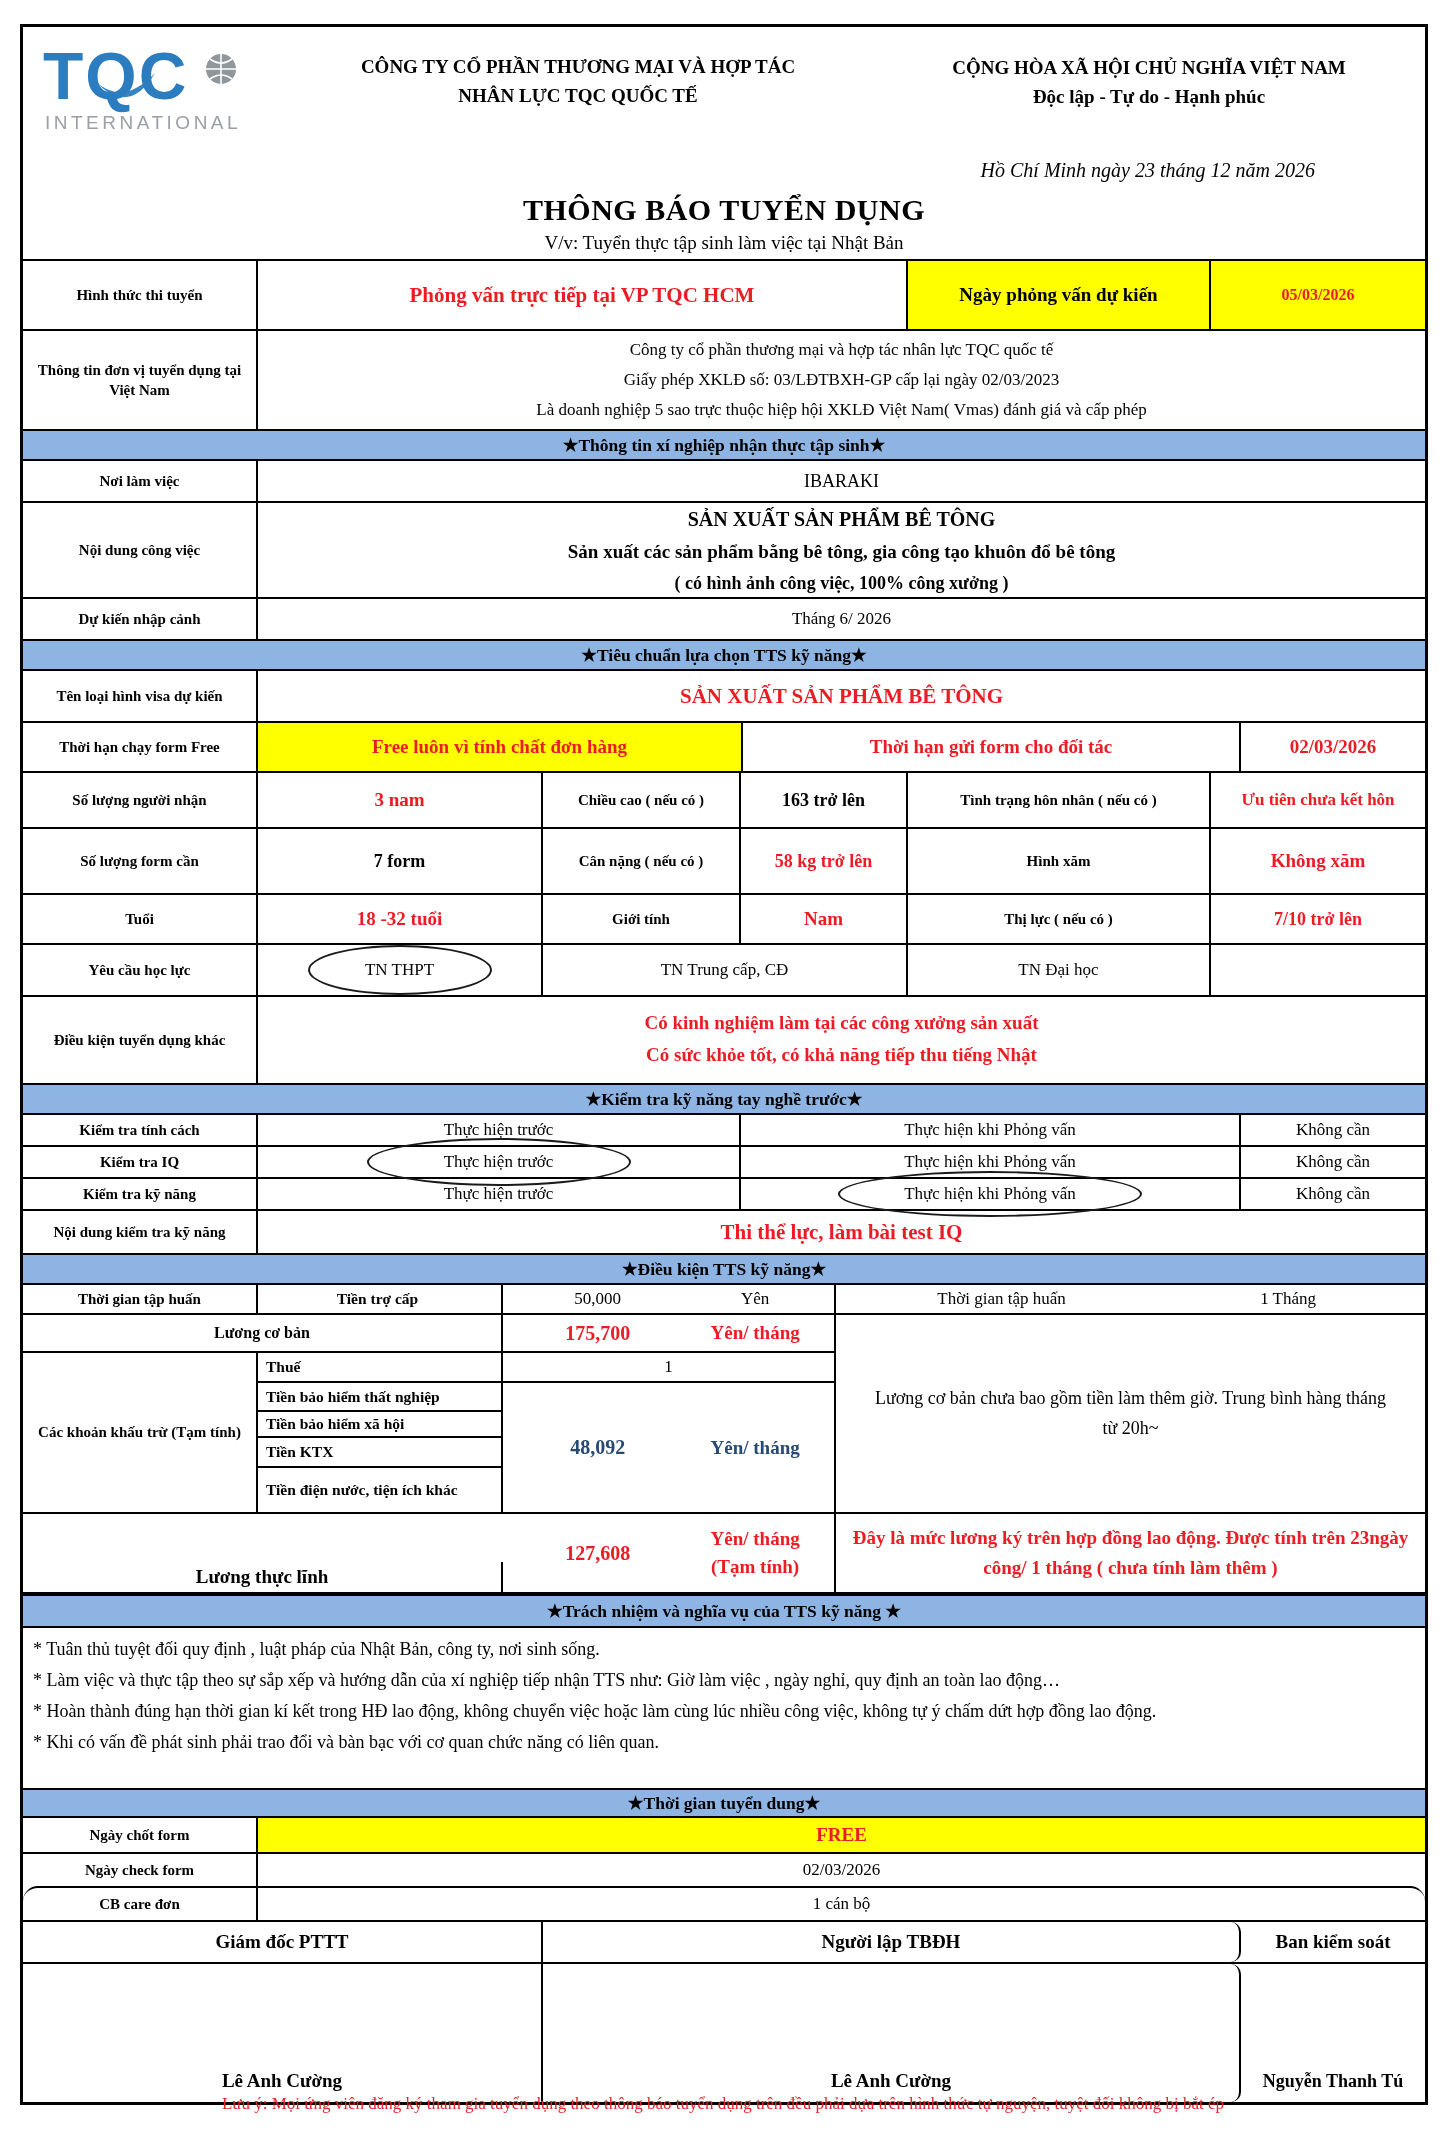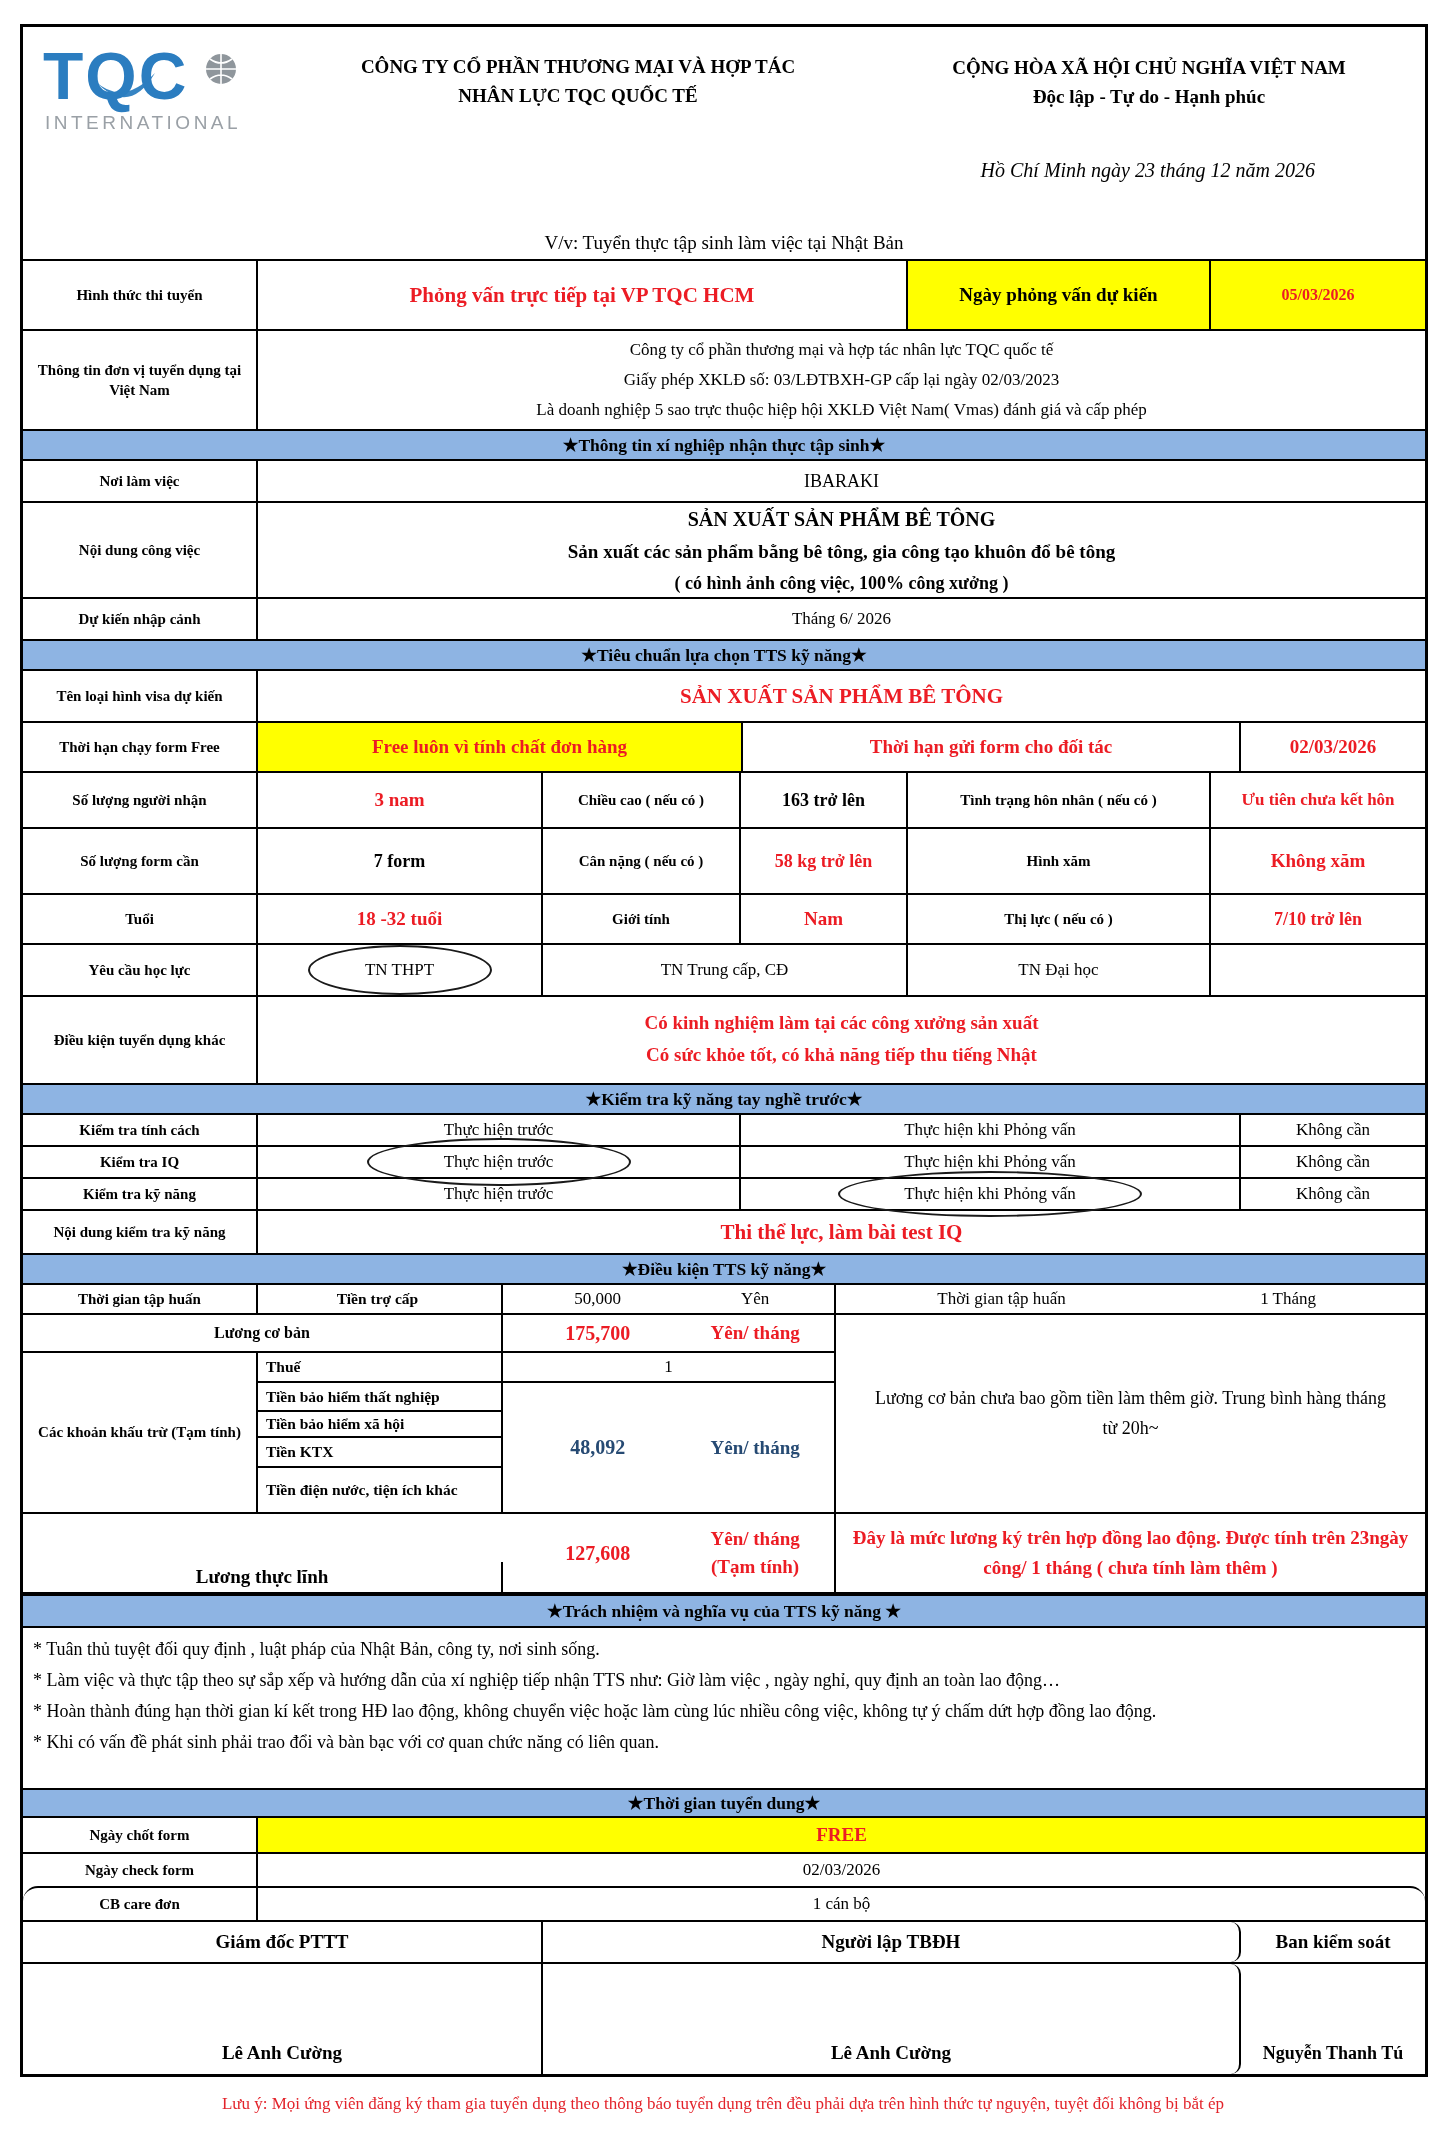--- a/index.html
+++ b/index.html
@@ -75,20 +75,21 @@
         <div class="company">
           <div>CÔNG TY CỔ PHẦN THƯƠNG MẠI VÀ HỢP TÁC</div>
           <div>NHÂN LỰC TQC QUỐC TẾ</div>
         </div>
         <div class="republic">
           <div>CỘNG HÒA XÃ HỘI CHỦ NGHĨA VIỆT NAM</div>
           <div>Độc lập - Tự do - Hạnh phúc</div>
         </div>
       </div>
       <div class="date-line">Hồ Chí Minh ngày 23 tháng 12 năm 2026</div>
+      <div class="doc-title">THÔNG BÁO TUYỂN DỤNG</div>
       <div class="doc-sub">V/v: Tuyển thực tập sinh làm việc tại Nhật Bản</div>
     </div>
 
     <div class="row" style="height:70px;">
       <div class="cell c-lab lbl">Hình thức thi tuyển</div>
       <div class="cell w650 red b" style="font-size:21px;">Phỏng vấn trực tiếp tại VP TQC HCM</div>
       <div class="cell w333 ybg b" style="font-size:19px;">Ngày phỏng vấn dự kiến</div>
       <div class="cell wfx ybg red b" style="font-size:16px;">05/03/2026</div>
     </div>
 
@@ -283,21 +284,21 @@
     <div class="row" style="height:34px;border-radius:15px;">
       <div class="cell c-lab lbl">CB care đơn</div>
       <div class="cell wfx val">1 cán bộ</div>
     </div>
 
     <div class="row" style="height:42px;">
       <div class="cell w520 b" style="font-size:19px;">Giám đốc PTTT</div>
       <div class="cell w698 b" style="font-size:19px;">Người lập TBĐH</div>
       <div class="cell wfx b" style="font-size:19px;">Ban kiểm soát</div>
     </div>
-    <div class="row sig-space" style="height:112px;">
+    <div class="row sig-space" style="height:140px;">
       <div class="cell w520">Lê Anh Cường</div>
       <div class="cell w698">Lê Anh Cường</div>
       <div class="cell wfx" style="font-size:18px;">Nguyễn Thanh Tú</div>
     </div>
 
   </div>
 
   <div class="footer-note">Lưu ý: Mọi ứng viên đăng ký tham gia tuyển dụng  theo thông báo tuyển dụng trên đều phải dựa trên hình thức tự nguyện, tuyệt đối không bị bắt ép</div>
 </div>
 

